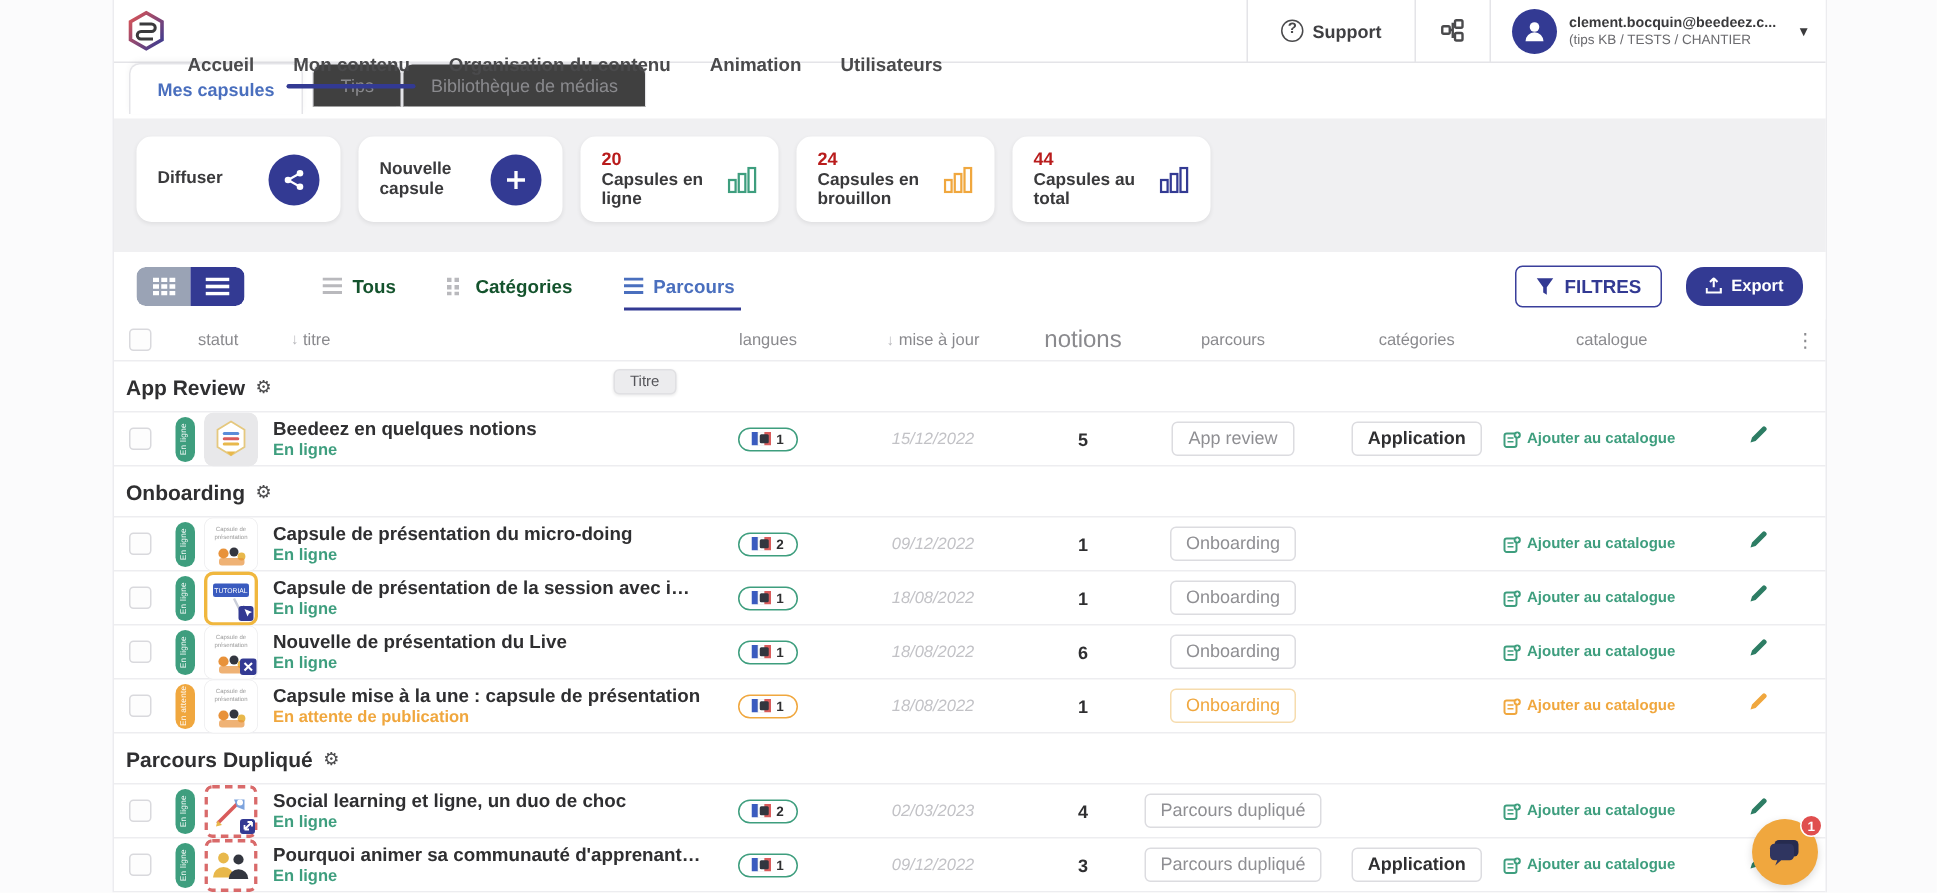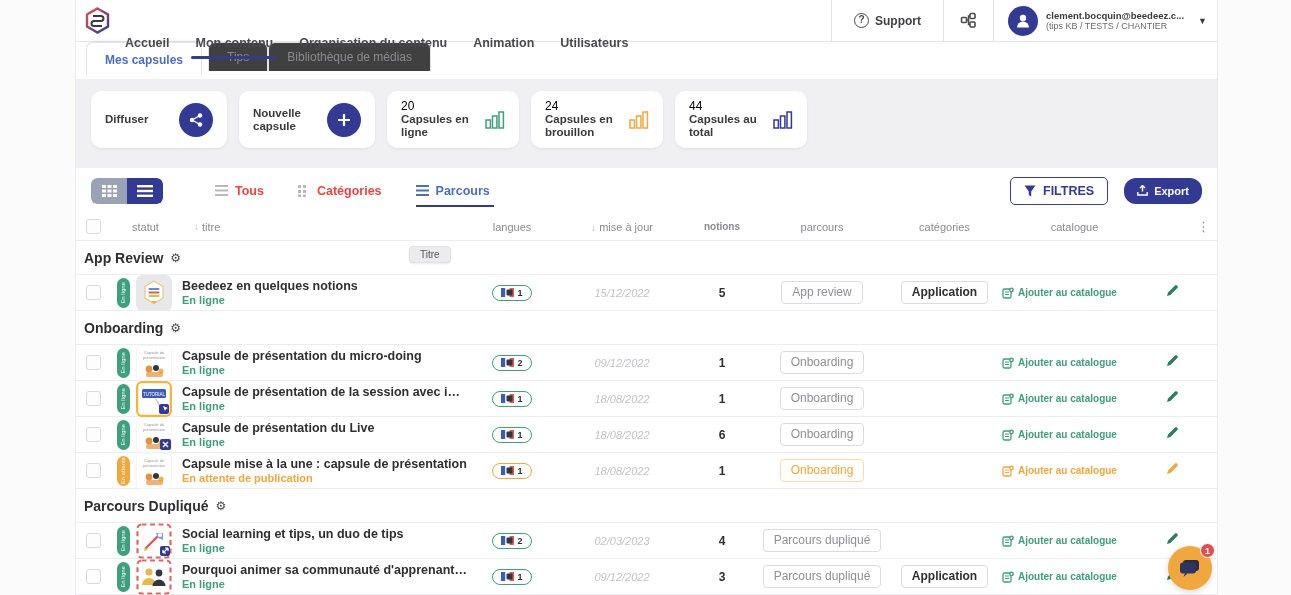--- a/index.html
+++ b/index.html
@@ -30,33 +30,33 @@
   .tabs-row { display:flex; height:37px; padding-left:10px; background:#fff; }
   .ftab { border:1px solid #e4e4e8; border-bottom:none; border-radius:7px 7px 0 0; padding:0 18px;
     font-size:12px; color:#8a8a8e; background:#404040; height:29px; line-height:29px; cursor:pointer; white-space:nowrap; }
   .ftab.active { background:#fff; color:#4a6fbe; font-weight:700; font-size:12px; height:34px; line-height:34px; margin-right:6px; box-shadow:0 -2px 4px rgba(0,0,0,.04); }
 
   
   .panel { height:89px; background:#f0f0f2; padding:12px 0 0 15px; display:flex; gap:12px; }
   .card { background:#fff; border-radius:10px; box-shadow:0 1px 3px rgba(0,0,0,.07);
     height:57px; display:flex; align-items:center; padding:0 14px; gap:12px; cursor:pointer; }
   .card-label { font-size:11.5px; font-weight:600; color:#3a3a3c; line-height:13px; width:62px; }
-  .card-num { font-size:12px; font-weight:400; color:#000000;text-align:center; }
+  .card-num { font-size:12px; font-weight:700; color:#b91c1c;text-align:center; }
   .stat-label { font-size:11.5px; font-weight:600; color:#3a3a3c; line-height:13px; width:72px; }
   .circle-btn { width:34px; height:34px; border-radius:50%; background:#333a93; color:#fff;
     display:flex; align-items:center; justify-content:center; flex:0 0 auto; }
 
   
   .filter-row { height:45px; display:flex; align-items:center; padding:0 15px; background:#fff; }
   .view-toggle { display:flex; border-radius:6px; overflow:hidden; }
   .vt-btn { width:36px; height:26px; display:flex; align-items:center; justify-content:center; cursor:pointer; }
   .vt-grid { background:#9aa3b5; border-radius:6px 0 0 6px; }
   .vt-list { background:#333a93; border-radius:0 6px 6px 0; }
   .scope-tabs { display:flex; align-items:center; gap:34px; margin-left:52px; flex:1; }
-  .scope { display:flex; align-items:center; gap:7px; font-size:12.5px; font-weight:600; color:#ef4444; cursor:pointer; position:relative; height:45px; }
+  .scope { display:flex; align-items:center; gap:7px; font-size:12.5px; font-weight:600; color:#14532d; cursor:pointer; position:relative; height:45px; }
   .scope.active { color:#4a6fbe; }
   .scope.active::after { content:""; position:absolute; left:0; right:-4px; bottom:6px; height:2px; background:#333a93; }
   .search-box { display:flex; align-items:center; gap:7px; width:178px; height:27px; background:#f1f1f3;
     border:1px solid #e1e1e5; border-radius:4px; padding:0 9px; margin-right:22px; }
   .search-box input { border:none; outline:none; background:transparent; font-size:11px; font-style:italic; color:#77777c; width:100%; font-family:"Liberation Sans",sans-serif; }
   .filtres-btn { display:flex; align-items:center; gap:7px; height:28px; padding:0 13px; background:#fff;
     border:1.5px solid #3a3f9b; border-radius:5px; color:#333a93; font-size:12.5px; font-weight:700; cursor:pointer; margin-right:16px; }
   .export-btn { display:flex; align-items:center; gap:6px; height:26px; padding:0 13px; background:#333a93;
     border:none; border-radius:12px; color:#fff; font-size:11px; font-weight:700; cursor:pointer; }
 
@@ -329,21 +329,21 @@
           </div>
         <div class="hdr-statut">statut</div>
         <div class="hdr-titre">
           <span class="sort-ar">↓</span>
           <span>titre</span>
         </div>
         <div class="c-langs">langues</div>
         <div class="c-date" style="font-style:normal;color:#8a8a8e;">
           <span class="sort-ar">↓</span> <span>mise à jour</span>
         </div>
-        <div class="c-notions" style="font-weight:700;font-size:10px;color:#8a8a8e;">notions</div>
+        <div class="c-notions" style="font-weight:400;font-size:16px;color:#8a8a8e;">notions</div>
         <div class="c-parcours">parcours</div>
         <div class="c-cat">catégories</div>
         <div class="c-catalog" style="justify-content:center;">catalogue</div>
         <div class="c-edit"></div>
         <div class="kebab">⋮</div>
       </div>
       <div id="table-body">
           <div class="sec-row">
             <span class="sec-name">App Review</span>
     <span class="gear">⚙</span>
@@ -533,21 +533,21 @@
     <text x="18" y="14" font-size="4" fill="#999" text-anchor="middle" font-family="Liberation Sans">présentation</text>
     <circle cx="13" cy="24" r="3.4" fill="#e8923a"></circle>
                 <circle cx="20" cy="23" r="3" fill="#33363f"></circle>
                 <circle cx="25" cy="26" r="2.6" fill="#e8b84b"></circle>
     <rect x="10" y="27" width="17" height="5" rx="2" fill="#e8923a" opacity=".7"></rect>
       <rect x="24" y="22" width="11" height="11" rx="2" fill="#333a93"></rect>
       <path d="M27 25 l5 5 M32 25 l-5 5" stroke="#fff" stroke-width="1.4"></path>
               </svg>
             </div>
       <div class="c-title">
-        <div class="row-title">Capsule de présentation du Live</div>
+        <div class="row-title">Nouvelle de présentation du Live</div>
         <div class="row-status online">En ligne</div>
       </div>
       <div class="c-langs">
               <span class="lang-badge ">
                 <svg width="13" height="9" viewBox="0 0 13 9">
   <rect x="0" y="0" width="4.3" height="9" fill="#3a5bbf"></rect>
                   <rect x="4.3" y="0" width="4.3" height="9" fill="#fff" stroke="#ccc" stroke-width=".3"></rect>
   <rect x="8.6" y="0" width="4.4" height="9" fill="#d95b5b"></rect>
   <rect x="5.5" y="1.5" width="6" height="6" fill="#33363f" rx="1"></rect>
                 </svg>
@@ -647,21 +647,21 @@
       <rect x="1.5" y="1.5" width="33" height="33" rx="4" fill="#fff" stroke="#d96a6a" stroke-width="2.2" stroke-dasharray="5 3.5"></rect>
       <path d="M9 26 L22 13" stroke="#d95b5b" stroke-width="2.4"></path>
       <path d="M20 10 l7 0 0 7 -5-2 z" fill="#7da3dd"></path>
       <circle cx="24" cy="12" r="2" fill="#fff"></circle>
       <path d="M8 28 l4-1 -3-3 z" fill="#e8b84b"></path>
       <rect x="24" y="23" width="10" height="10" rx="2" fill="#333a93"></rect>
       <path d="M27 30 l5-5 M27 25.5 v-0 M32 25 h-3 M27 30 v-3 M27 30 h3 M32 25 v3" stroke="#fff" stroke-width="1.2"></path>
               </svg>
             </div>
       <div class="c-title">
-        <div class="row-title">Social learning et tips, un duo de tips</div>
+        <div class="row-title">Social learning et ligne, un duo de choc</div>
         <div class="row-status online">En ligne</div>
       </div>
       <div class="c-langs">
               <span class="lang-badge ">
                 <svg width="13" height="9" viewBox="0 0 13 9">
   <rect x="0" y="0" width="4.3" height="9" fill="#3a5bbf"></rect>
                   <rect x="4.3" y="0" width="4.3" height="9" fill="#fff" stroke="#ccc" stroke-width=".3"></rect>
   <rect x="8.6" y="0" width="4.4" height="9" fill="#d95b5b"></rect>
   <rect x="5.5" y="1.5" width="6" height="6" fill="#33363f" rx="1"></rect>
                 </svg>

